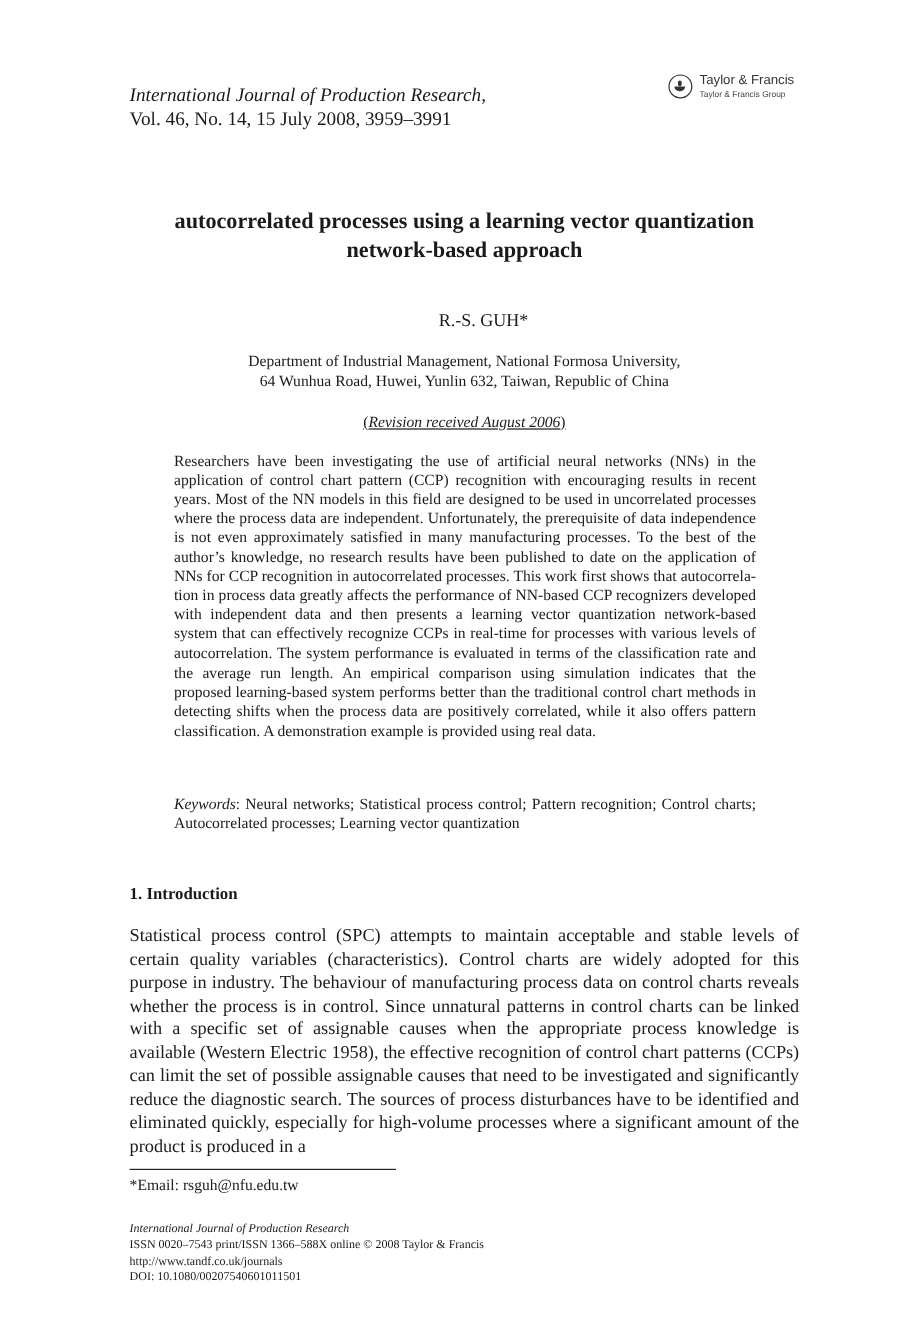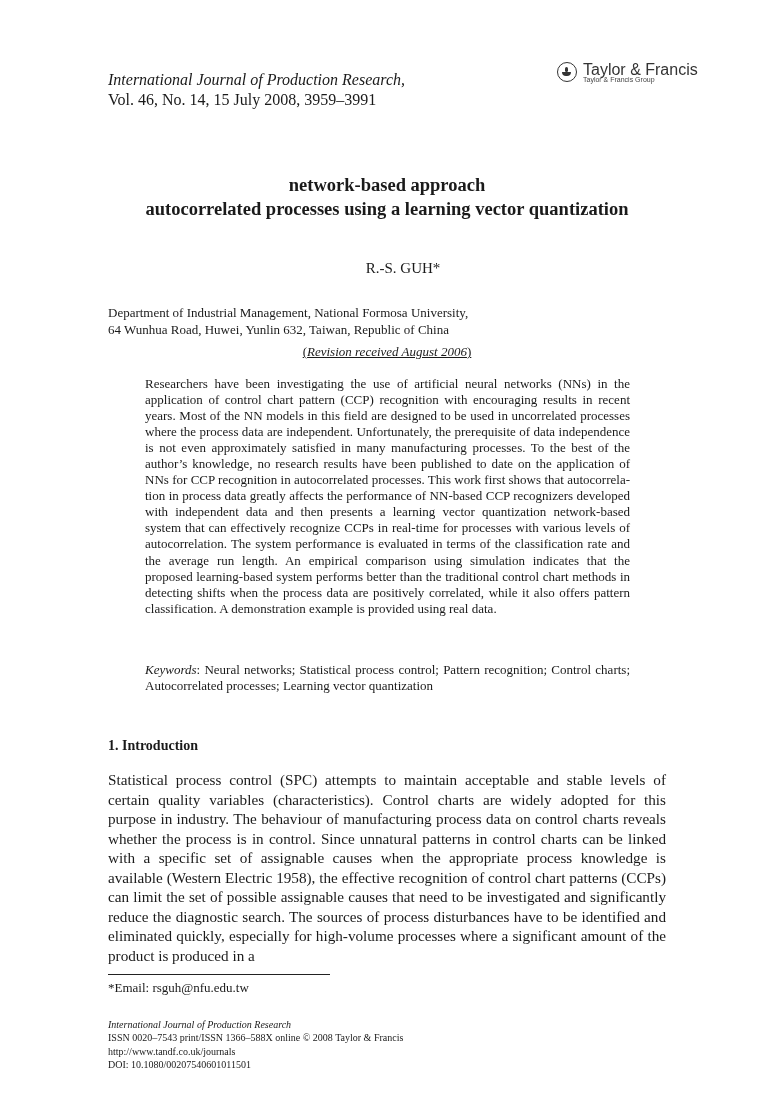--- a/index.html
+++ b/index.html
@@ -9,27 +9,27 @@
   .journal-header { left: 108px; top: 70px; font-size: 16px; line-height: 20px; }
   .journal-header .jname { font-style: italic; }
   .logo { left: 555px; top: 60px; width: 120px; height: 28px; }
   .logo .circle { position: absolute; left: 2px; top: 2px; width: 20px; height: 20px;
                   border: 1.5px solid #333; border-radius: 50%; box-sizing: border-box; }
   .logo .circle .bowl { position: absolute; left: 4px; top: 9px; width: 9px; height: 4px;
                         background: #333; border-radius: 0 0 5px 5px; }
   .logo .circle .flame { position: absolute; left: 7px; top: 4px; width: 3px; height: 5px;
                          background: #333; border-radius: 2px; }
   .logo .brand { position: absolute; left: 28px; top: 1px; font-family: "Liberation Sans", sans-serif;
-                 font-size: 16px; color: #333; white-space: nowrap; }
+                 font-size: 11px; color: #333; white-space: nowrap; }
   .logo .group { position: absolute; left: 28px; top: 16px; font-family: "Liberation Sans", sans-serif;
                  font-size: 7px; color: #444; white-space: nowrap; }
   .title { left: 108px; width: 558px; top: 173px; text-align: center; font-weight: bold;
            font-size: 18.5px; line-height: 24px; }
   .author { left: 124px; width: 558px; top: 260px; text-align: center; font-size: 15px; }
-  .affil { left: 108px; width: 558px; top: 304px; text-align: left; font-size: 13px; line-height: 17px; }
+  .affil { left: 108px; width: 558px; top: 292px; text-align: center; font-size: 13px; line-height: 17px; }
   .revision { left: 108px; width: 558px; top: 344px; text-align: center; font-size: 13px; text-decoration: underline; }
   .revision i { font-style: italic; }
   .abstract { left: 145px; width: 485px; top: 376px; font-size: 13px; line-height: 16.05px; text-align: justify; }
   .keywords { left: 145px; width: 485px; top: 662px; font-size: 13px; line-height: 16px; text-align: justify; }
   .keywords .kw-label { font-style: italic; }
   .section-heading { left: 108px; top: 738px; font-size: 14px; font-weight: bold; }
   .body-text { left: 108px; width: 558px; top: 770px; font-size: 15.2px; line-height: 19.5px; text-align: justify; }
   .rule { left: 108px; top: 974px; width: 222px; height: 0; border-top: 1px solid #222; }
   .footnote { left: 108px; top: 980px; font-size: 13px; }
   .footer { left: 108px; width: 558px; top: 1018px; font-size: 10px; line-height: 13.3px; }
@@ -46,22 +46,22 @@
 <div class="abs logo">
   <div class="circle">
     <div class="flame"></div>
     <div class="bowl"></div>
   </div>
   <div class="brand">Taylor &amp; Francis</div>
   <div class="group">Taylor &amp; Francis Group</div>
 </div>
 
 <div class="abs title">
+  <div>autocorrelated processes using a learning vector quantization</div>
   <div>network-based approach</div>
-  <div>autocorrelated processes using a learning vector quantization</div>
 </div>
 
 <div class="abs author">R.-S. GUH*</div>
 
 <div class="abs affil">
   <div>Department of Industrial Management, National Formosa University,</div>
   <div>64 Wunhua Road, Huwei, Yunlin 632, Taiwan, Republic of China</div>
 </div>
 
 <div class="abs revision"><span>(</span><i>Revision received August 2006</i><span>)</span></div>

